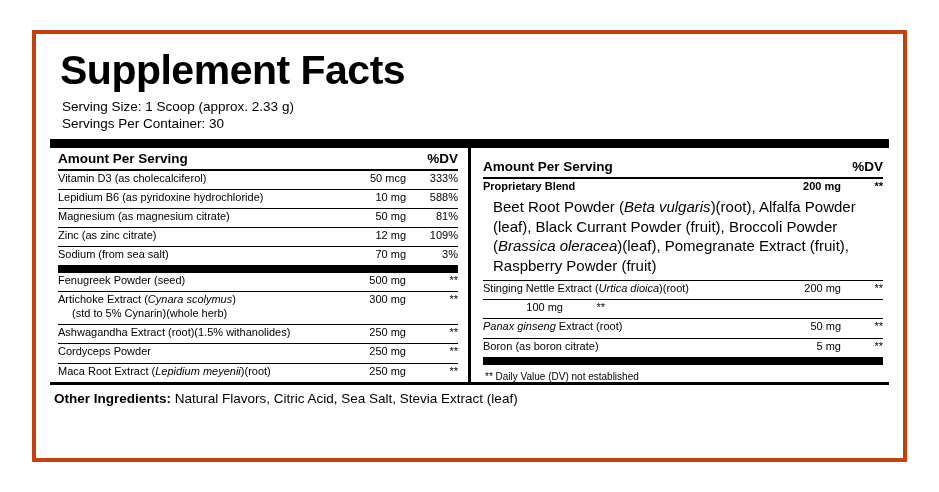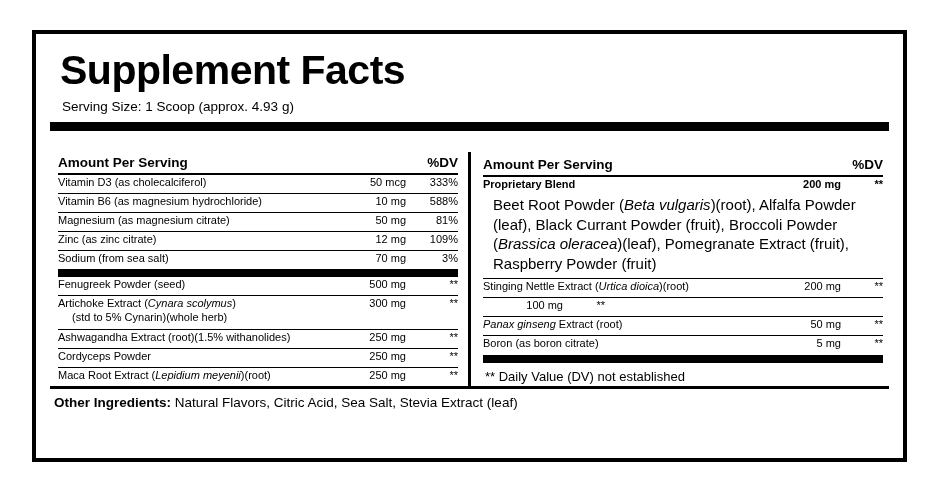--- a/index.html
+++ b/index.html
@@ -10,21 +10,21 @@
   body {
     width: 939px; height: 492px;
     font-family: "Liberation Sans", sans-serif;
     color: #000;
     overflow: hidden;
   }
   .panel {
     position: absolute;
     left: 32px; top: 30px;
     width: 875px; height: 432px;
-    border: 4px solid #000000;
+    border: 4px solid #c2410c;
     background: #fff;
     padding: 10px 14px 6px 14px;
   }
   .title {
     font-size: 41px;
     font-weight: bold;
     letter-spacing: -0.5px;
     line-height: 1.0;
     margin: 6px 0 8px 10px;
   }
@@ -35,22 +35,21 @@
     margin-bottom: 6px;
   }
   .rule-thick {
     height: 9px;
     background: #000;
     margin: 0 0 0 0;
   }
   .columns {
     display: flex;
     flex-direction: row;
-    align-items: center;
-    margin-top: 21px;
+    align-items: flex-end;
   }
   .col {
     flex: 1 1 0;
     min-width: 0;
     padding: 0 6px 0 8px;
   }
   .col.left { border-right: 3px solid #000; padding-right: 10px; }
   .col.right { padding-left: 12px; }
   .hdr {
     display: flex;
@@ -82,21 +81,21 @@
   }
   .indent { display: block; padding-left: 14px; }
   .bold { font-weight: bold; }
   .blendtext {
     font-size: 15px;
     line-height: 1.3;
     padding: 0 0 5px 10px;
     border-bottom: 1px solid #000;
   }
   .footnote {
-    font-size: 13px;
+    font-size: 10px;
     padding: 6px 0 0 2px;
   }
   .other {
     font-size: 13.5px;
     padding: 5px 0 0 4px;
     line-height: 1.3;
   }
   .other b { font-weight: bold; }
   .bottom-area {
     border-top: 3px solid #000;
@@ -104,42 +103,43 @@
   }
 </style>
 </head>
 <body>
 
 <div class="panel">
 
   <div class="title">Supplement Facts</div>
 
   <div class="serving">
-    <div>Serving Size: 1 Scoop (approx. 4.93 g)</div>
+    <div>Serving Size: 1 Scoop (approx. 2.33 g)</div>
+    <div>Servings Per Container: 30</div>
   </div>
 
   <div class="rule-thick"></div>
 
   <div class="columns">
 
     <div class="col left">
       <div class="hdr">
         <span class="name">Amount Per Serving</span>
         <span class="amt"></span>
         <span class="dv">%DV</span>
       </div>
 
       <div>
         <div class="row">
           <span class="name">Vitamin D3 (as cholecalciferol)</span>
           <span class="amt">50 mcg</span>
           <span class="dv">333%</span>
         </div>
         <div class="row">
-          <span class="name">Vitamin B6 (as magnesium hydrochloride)</span>
+          <span class="name">Lepidium B6 (as pyridoxine hydrochloride)</span>
           <span class="amt">10 mg</span>
           <span class="dv">588%</span>
         </div>
         <div class="row">
           <span class="name">Magnesium (as magnesium citrate)</span>
           <span class="amt">50 mg</span>
           <span class="dv">81%</span>
         </div>
         <div class="row">
           <span class="name">Zinc (as zinc citrate)</span>

